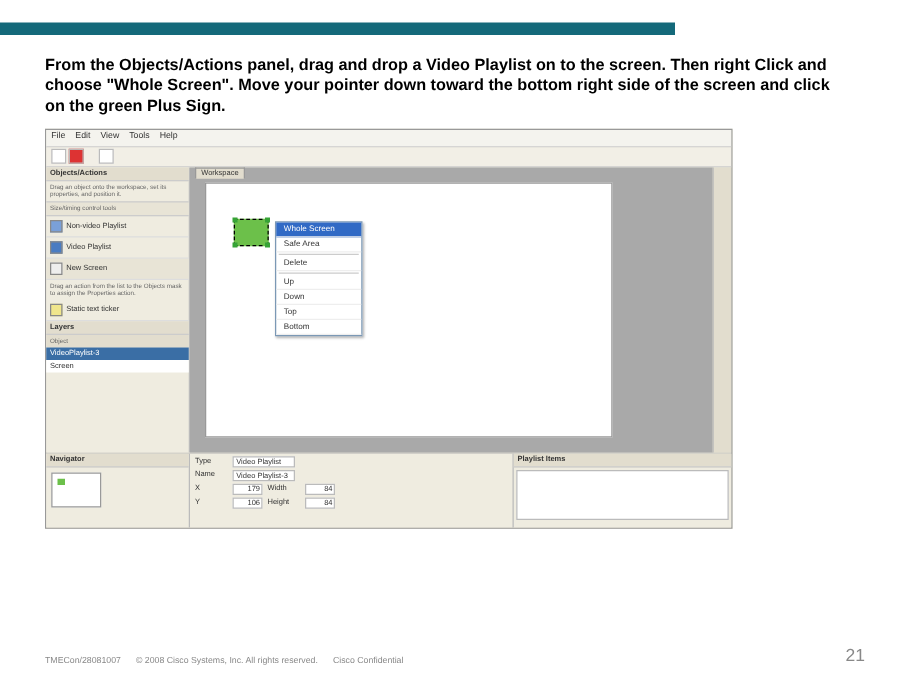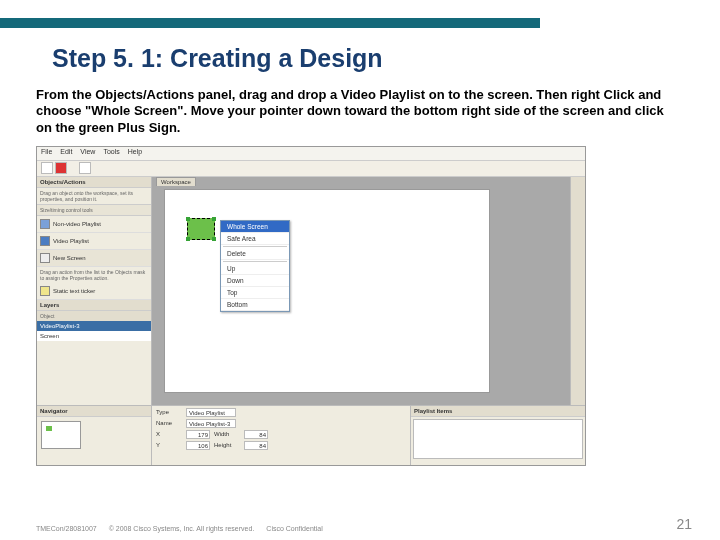--- a/index.html
+++ b/index.html
@@ -44,21 +44,20 @@
   .footer { position: absolute; bottom: 8px; left: 36px; right: 28px; display: flex; justify-content: space-between; font-size: 7px; color: #888; align-items: flex-end; }
   .foot-left { display: flex; gap: 12px; }
   .page-num { font-size: 14px; color: #888; }
 </style>
 </head>
 <body>
 
 <div class="top-rule"></div>
 
 <div class="content">
-  <h1 class="title">Step 5. 1: Creating a Design</h1>
   <p class="body-text">From the Objects/Actions panel, drag and drop a Video Playlist on to the screen. Then right Click and choose "Whole Screen". Move your pointer down toward the bottom right side of the screen and click on the green Plus Sign.</p>
 
   <div class="app-shot">
     <div class="menu-bar">
       <span>File</span>
       <span>Edit</span>
       <span>View</span>
       <span>Tools</span>
       <span>Help</span>
     </div>

